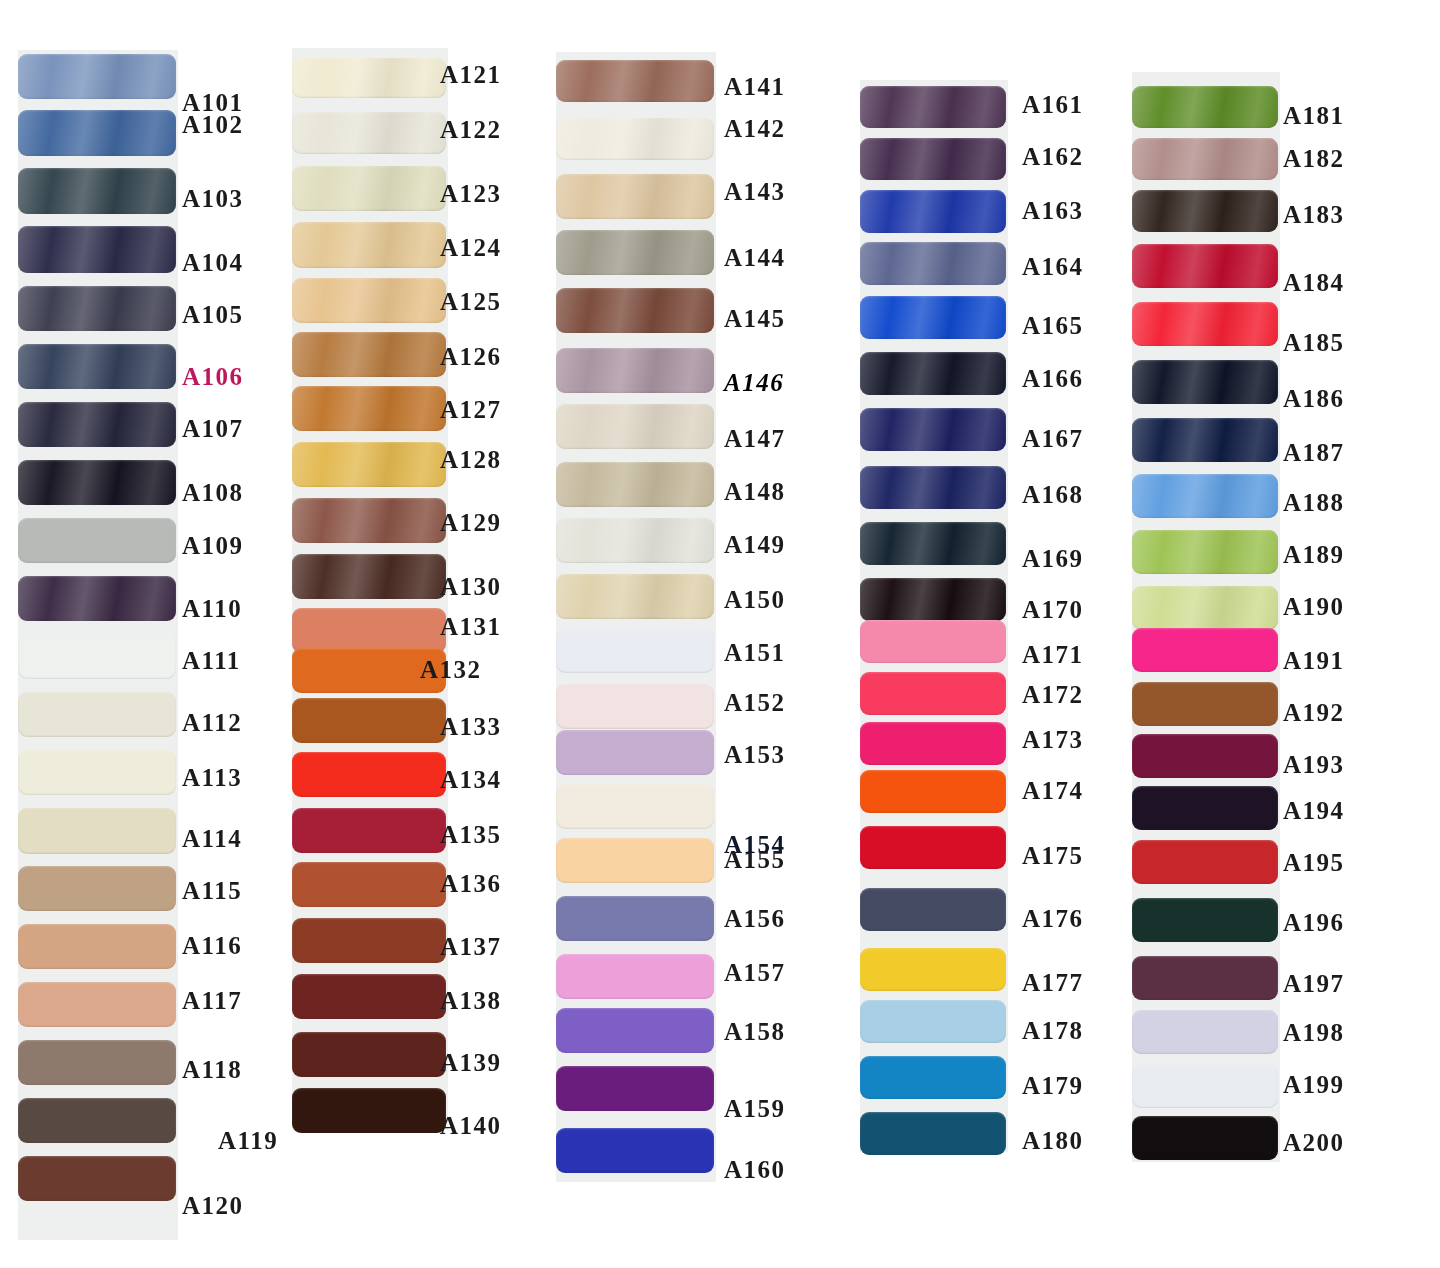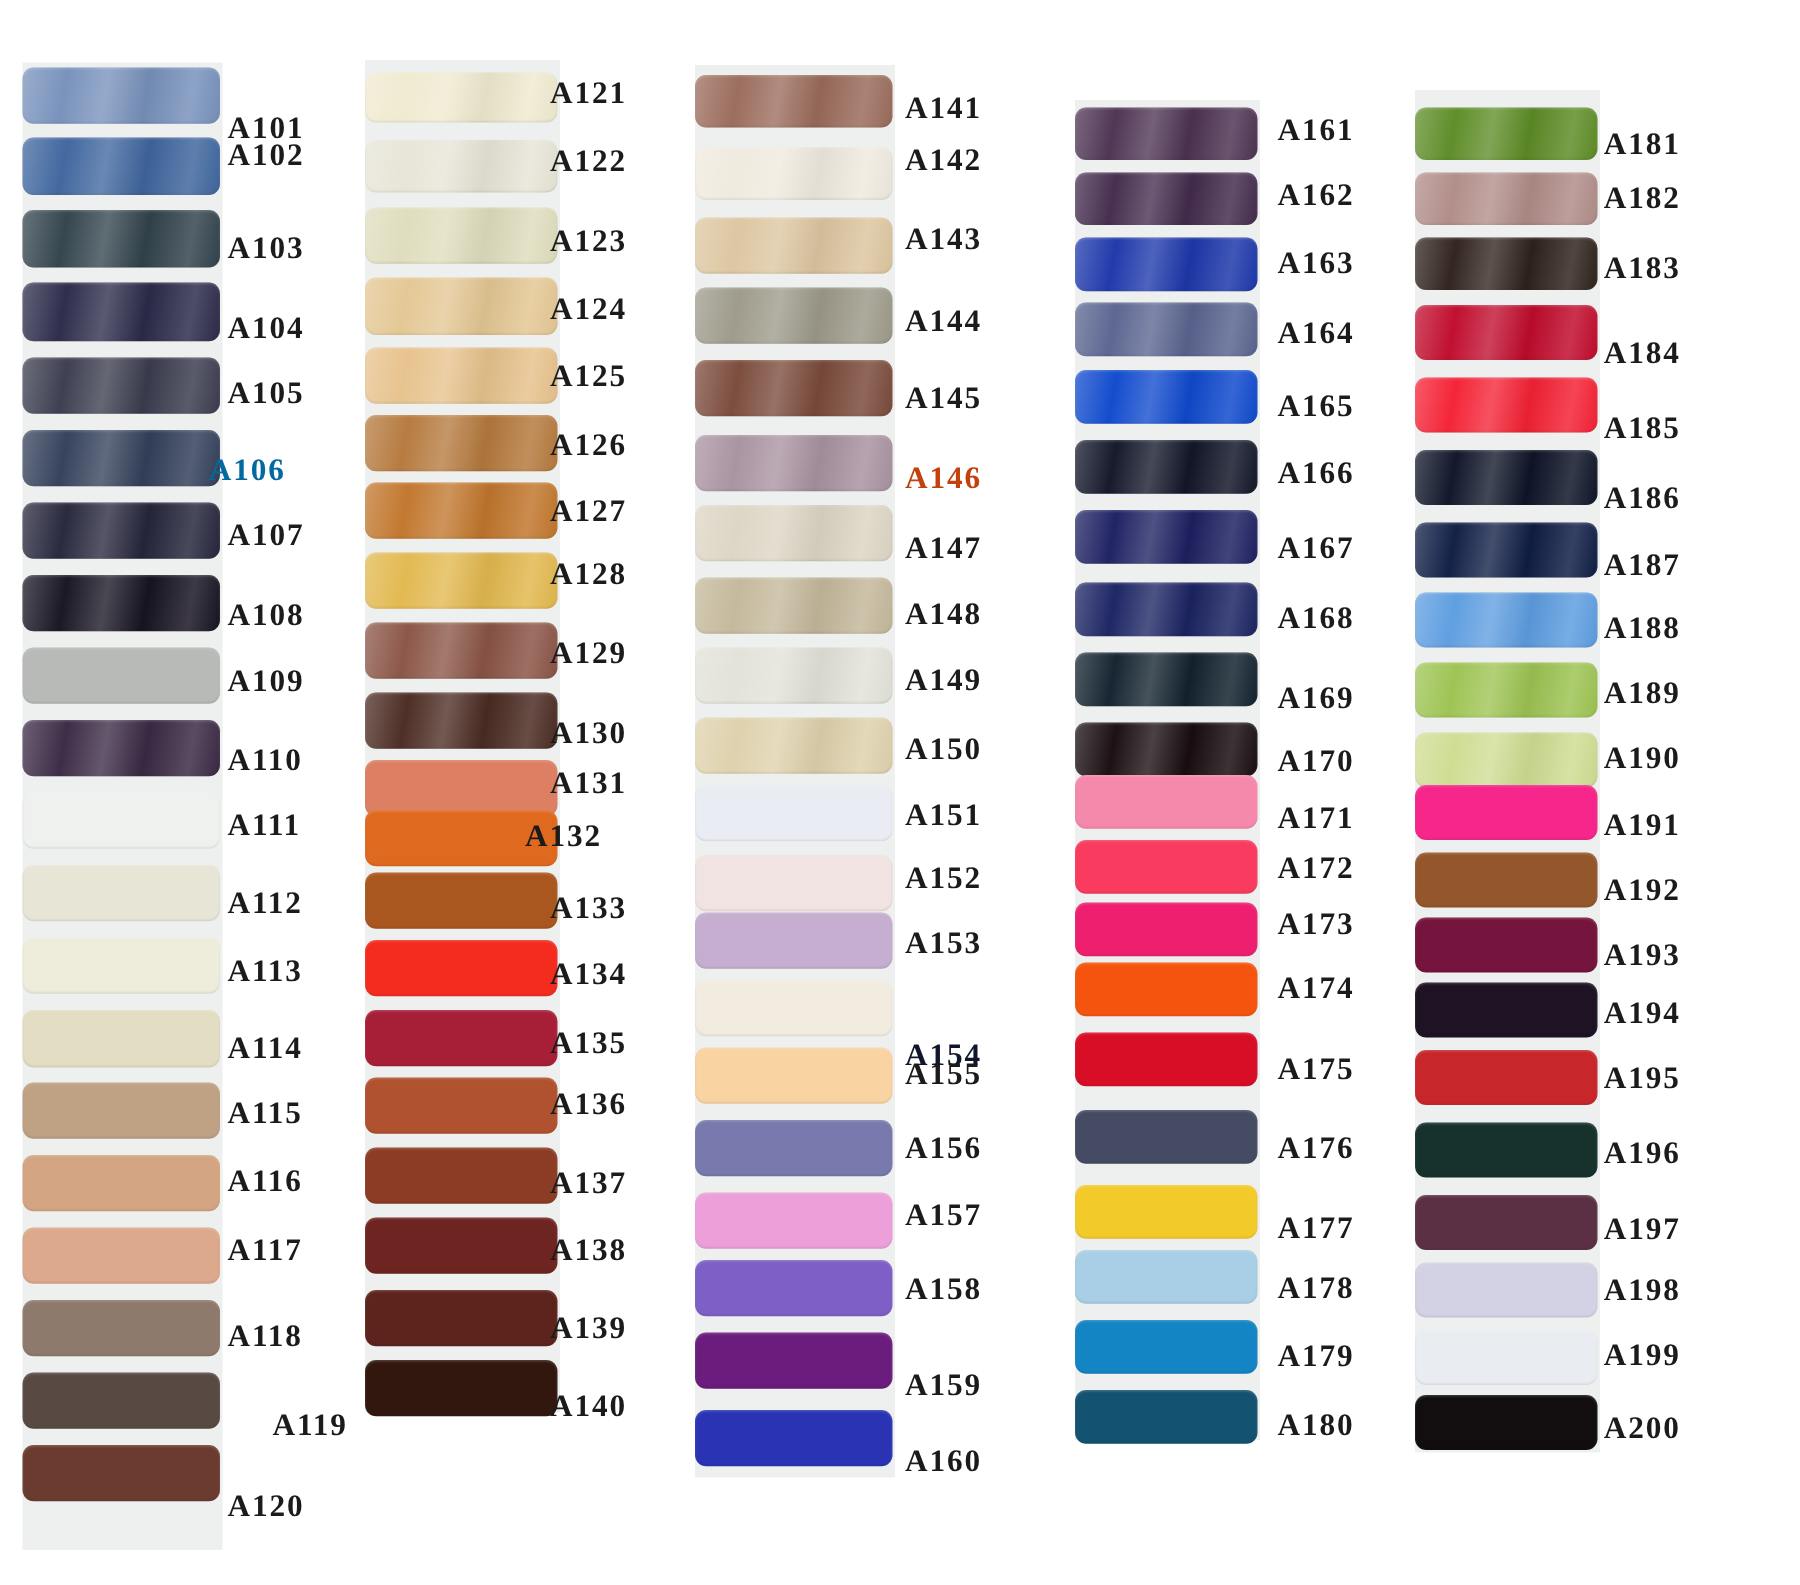--- a/index.html
+++ b/index.html
@@ -87,21 +87,21 @@
       <div class="swatch-row">
         <div class="swatch-chip sheen" style="left: 18px; top: 226px; width: 158px; height: 47px; background: rgb(43, 43, 74); position: absolute;"></div>
         <div class="swatch-label" style="left: 182px; top: 250px; color: rgb(27, 27, 27);">A104</div>
       </div>
       <div class="swatch-row">
         <div class="swatch-chip sheen" style="left: 18px; top: 286px; width: 158px; height: 45px; background: rgb(59, 60, 78); position: absolute;"></div>
         <div class="swatch-label" style="left: 182px; top: 302px; color: rgb(27, 27, 27);">A105</div>
       </div>
       <div class="swatch-row">
         <div class="swatch-chip sheen" style="left: 18px; top: 344px; width: 158px; height: 45px; background: rgb(51, 64, 90); position: absolute;"></div>
-        <div class="swatch-label" style="left: 167px; top: 364px; color: #0369a1;">A106</div>
+        <div class="swatch-label" style="left: 182px; top: 364px; color: #be185d;">A106</div>
       </div>
       <div class="swatch-row">
         <div class="swatch-chip sheen" style="left: 18px; top: 402px; width: 158px; height: 45px; background: rgb(38, 38, 60); position: absolute;"></div>
         <div class="swatch-label" style="left: 182px; top: 416px; color: rgb(27, 27, 27);">A107</div>
       </div>
       <div class="swatch-row">
         <div class="swatch-chip sheen" style="left: 18px; top: 460px; width: 158px; height: 45px; background: rgb(23, 20, 34); position: absolute;"></div>
         <div class="swatch-label" style="left: 182px; top: 480px; color: rgb(27, 27, 27);">A108</div>
       </div>
       <div class="swatch-row">
@@ -253,21 +253,21 @@
       <div class="swatch-row">
         <div class="swatch-chip sheen" style="left: 556px; top: 230px; width: 158px; height: 45px; background: rgb(157, 154, 138); position: absolute;"></div>
         <div class="swatch-label" style="left: 724px; top: 245px; color: rgb(27, 27, 27);">A144</div>
       </div>
       <div class="swatch-row">
         <div class="swatch-chip sheen" style="left: 556px; top: 288px; width: 158px; height: 45px; background: rgb(122, 74, 58); position: absolute;"></div>
         <div class="swatch-label" style="left: 724px; top: 306px; color: rgb(27, 27, 27);">A145</div>
       </div>
       <div class="swatch-row">
         <div class="swatch-chip sheen" style="left: 556px; top: 348px; width: 158px; height: 45px; background: rgb(168, 146, 160); position: absolute;"></div>
-        <div class="swatch-label" style="left: 724px; top: 370px; color: #c2410c;">A146</div>
+        <div class="swatch-label" style="left: 724px; top: 370px; color: #000000; font-style: italic;">A146</div>
       </div>
       <div class="swatch-row">
         <div class="swatch-chip sheen" style="left: 556px; top: 404px; width: 158px; height: 45px; background: rgb(221, 213, 196); position: absolute;"></div>
         <div class="swatch-label" style="left: 724px; top: 426px; color: rgb(27, 27, 27);">A147</div>
       </div>
       <div class="swatch-row">
         <div class="swatch-chip sheen" style="left: 556px; top: 462px; width: 158px; height: 45px; background: rgb(196, 184, 155); position: absolute;"></div>
         <div class="swatch-label" style="left: 724px; top: 479px; color: rgb(27, 27, 27);">A148</div>
       </div>
       <div class="swatch-row">

